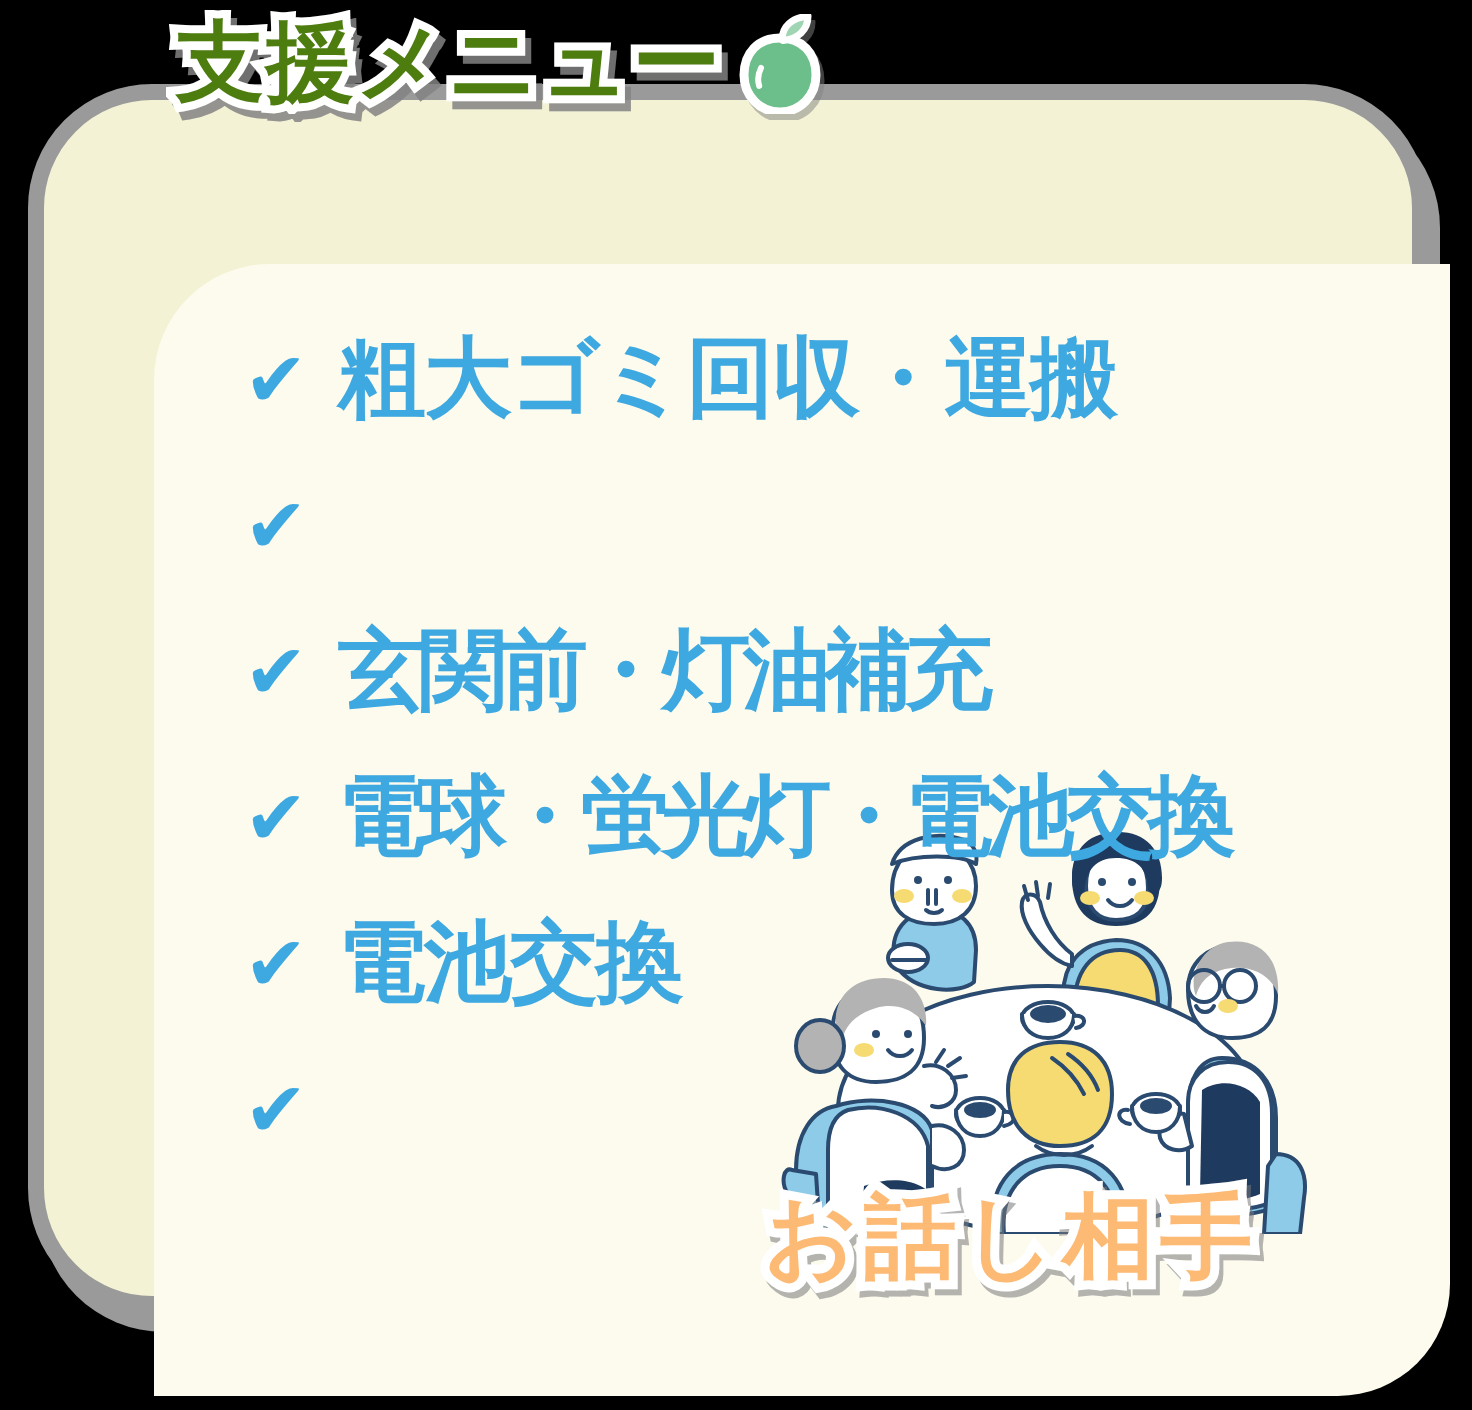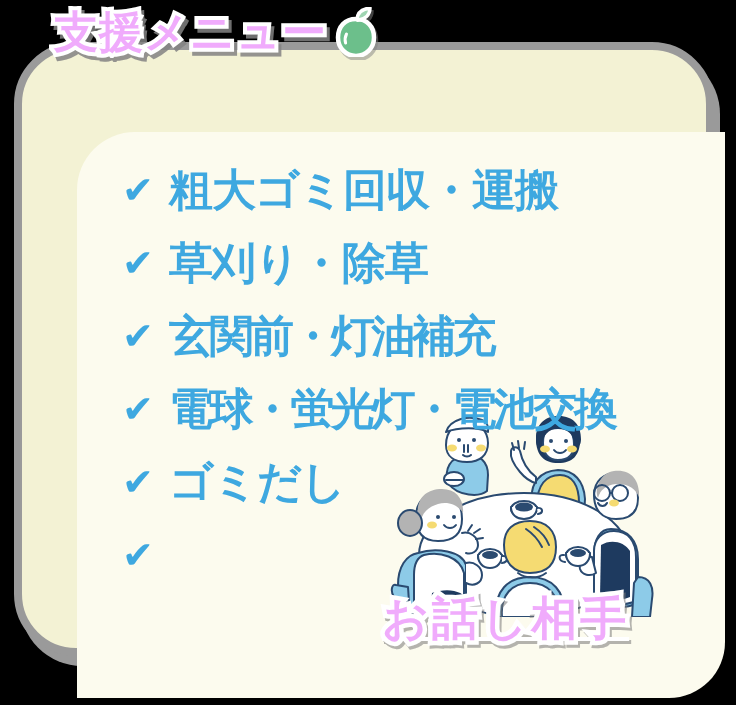--- a/index.html
+++ b/index.html
@@ -52,27 +52,28 @@
     top: 2px;
     height: 60px;
     display: flex;
     align-items: center;
     gap: 6px;
     z-index: 40;
   }
   #title-text {
     font-size: 44px;
     font-weight: bold;
-    color: #f0abfc;
+    color: #4d7c0f;
     letter-spacing: 1px;
     line-height: 1;
     white-space: nowrap;
     -webkit-text-stroke: 8px #ffffff;
     paint-order: stroke fill;
     filter: drop-shadow(3px 4px 0 rgba(130,130,130,0.85));
+    margin-left: 34px;
   }
   #apple-icon {
     width: 46px;
     height: 50px;
     flex: 0 0 auto;
     filter: drop-shadow(2px 3px 0 rgba(130,130,130,0.5));
   }
 
   
   #menu-list {
@@ -118,62 +119,60 @@
   
   #caption {
     position: absolute;
     left: 382px;
     top: 595px;
     z-index: 45;
   }
   #caption-text {
     font-size: 46px;
     font-weight: bold;
-    color: #f0abfc;
+    color: #fdba74;
     letter-spacing: 3px;
     line-height: 1;
     white-space: nowrap;
     -webkit-text-stroke: 9px #ffffff;
     paint-order: stroke fill;
     filter: drop-shadow(2px 3px 0 rgba(120,120,120,0.55));
-    text-decoration: underline;
   }
 </style>
 </head>
 <body>
 
 <div id="card-outer">
 
   <div id="card-inner"></div>
 
   <div id="menu-list">
 
     <div class="menu-item">
       <span class="check">✔</span>
       <span class="label">粗大ゴミ回収・運搬</span>
     </div>
 
     <div class="menu-item">
       <span class="check">✔</span>
-      <span class="label">草刈り・除草</span>
     </div>
 
     <div class="menu-item tight">
       <span class="check">✔</span>
       <span class="label">玄関前・灯油補充</span>
     </div>
 
     <div class="menu-item tight">
       <span class="check">✔</span>
       <span class="label">電球・蛍光灯・電池交換</span>
     </div>
 
     <div class="menu-item">
       <span class="check">✔</span>
-      <span class="label">ゴミだし</span>
+      <span class="label">電池交換</span>
     </div>
 
     <div class="menu-item">
       <span class="check">✔</span>
     </div>
 
   </div>
 </div>
 
 <div id="title-banner">

